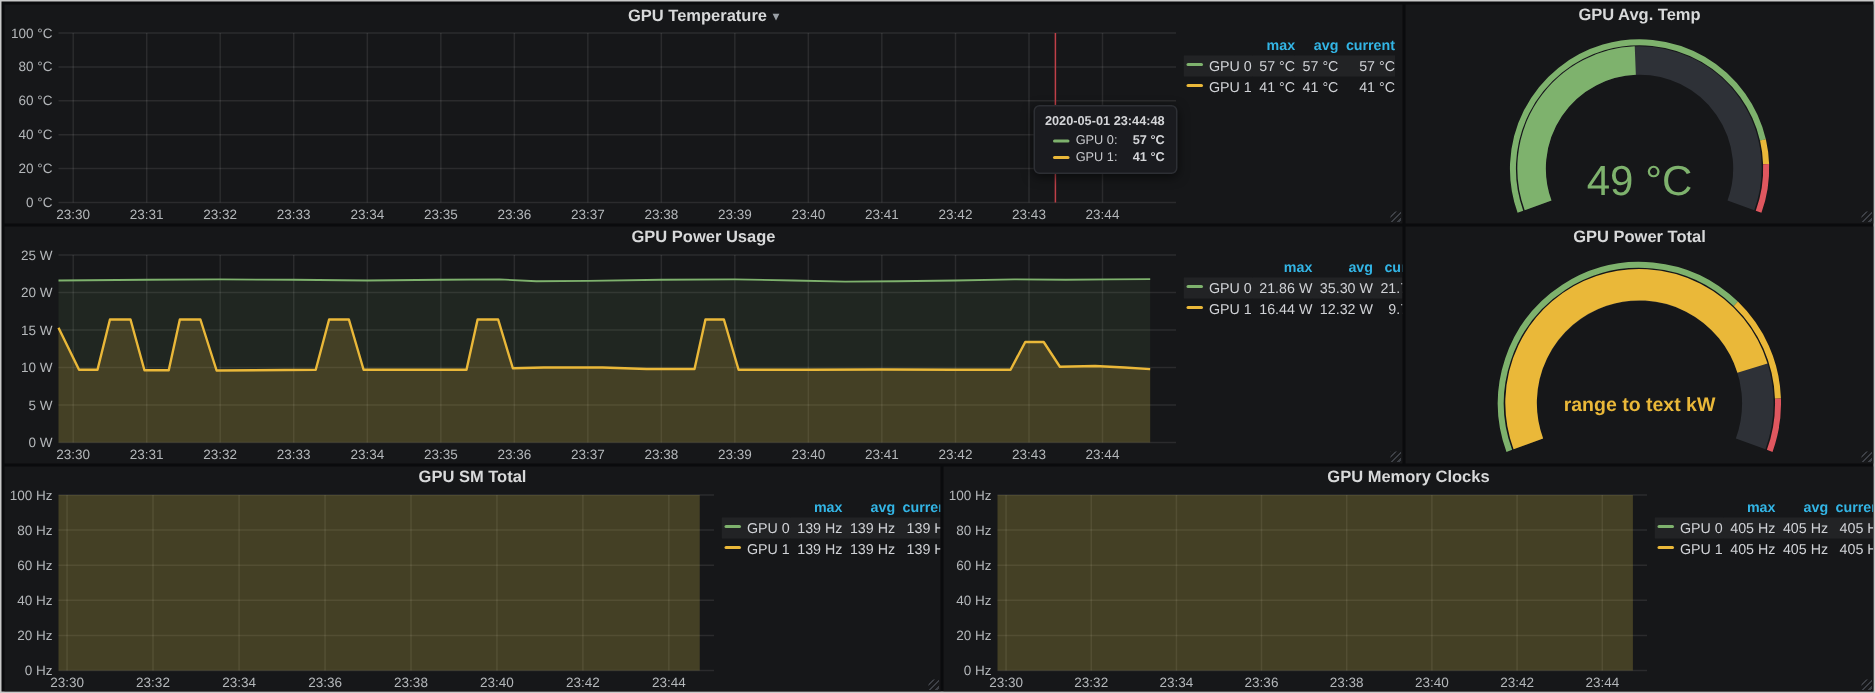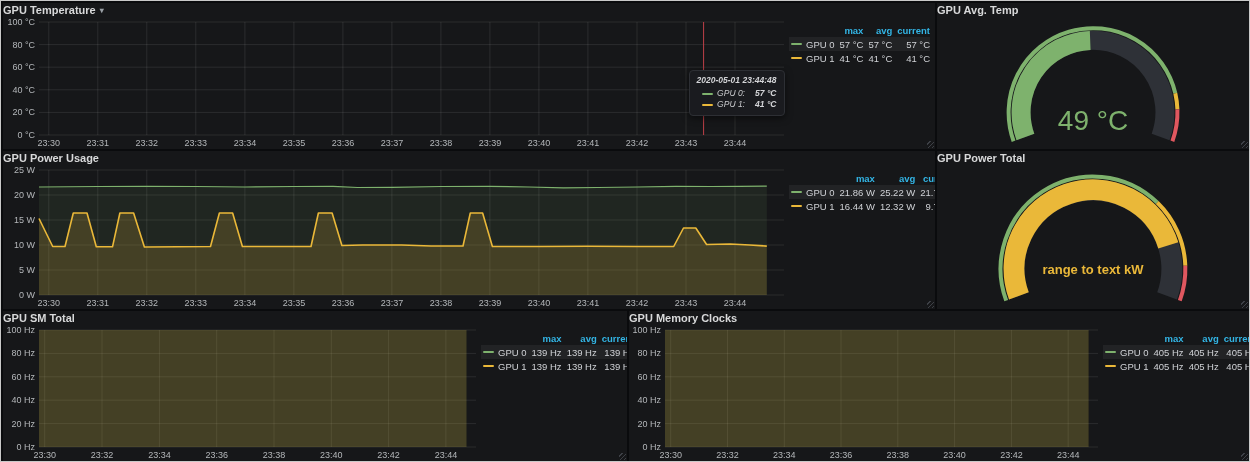--- a/index.html
+++ b/index.html
@@ -6,21 +6,21 @@
   html,body { background:#2a2a2a; }
   body { font-family:"Liberation Sans", sans-serif; }
   #screen {
     position:relative; width:1250px; height:462px;
     background:#0a0b0d; border:1px solid #c9c9c9; overflow:hidden;
   }
   .panel {
     position:absolute; background:#161719; overflow:hidden;
   }
   .panel-title {
-    height:15px; line-height:15px; text-align:left;
+    height:15px; line-height:15px; text-align:center;
     font-size:11px; font-weight:bold; color:#d8d9da;
     white-space:nowrap; cursor:pointer;
   }
   .caret { color:#9aa0a6; font-size:8px; margin-left:4px; vertical-align:1px; }
   .chart-body { display:flex; height:calc(100% - 15px); padding:0 0 1px 2px; }
   .chart-host { flex:1; position:relative; }
   .chart-host svg { display:block; }
   .ax { font-family:"Liberation Sans",sans-serif; font-size:9px; fill:#b4b7ba; }
   .legend-box { width:146px; padding:5px 6px 0 0; overflow:hidden; font-size:9.5px; }
   .lg-table { display:table; width:100%; }
@@ -30,21 +30,21 @@
   .lg-name { text-align:right; color:#d0d2d6; padding-left:2px; cursor:pointer; }
   .lg-name i { display:inline-block; width:11px; height:2px; margin:0 4px 2px 0; vertical-align:middle; border-radius:1px; }
   .lg-val { text-align:right; color:#d0d2d6; }
   .lg-head .lg-val { color:#33b5e5; font-weight:bold; }
   .gauge-wrap { height:calc(100% - 15px); }
   .gv-lg { font-family:"Liberation Sans",sans-serif; font-size:28px; font-weight:500; }
   .gv-sm { font-family:"Liberation Sans",sans-serif; font-size:13px; font-weight:bold; }
   .graph-tooltip {
     position:absolute; z-index:5; background:#1a1b1f; border:1px solid #2d2f34;
     border-radius:4px; padding:4px 8px 5px 7px; font-size:8.5px; color:#d4d5d8;
-    white-space:nowrap; box-shadow:0 2px 7px rgba(0,0,0,0.55);font-style:italic;
+    white-space:nowrap; box-shadow:0 2px 7px rgba(0,0,0,0.55);
   }
   .tt-time { font-weight:bold; margin-bottom:3px; }
   .tt-row { display:flex; align-items:center; line-height:11px;justify-content:flex-end; }
   .tt-row .nm { color:#c8c9cc; margin-right:8px; min-width:30px; }
   .tt-row .vl { font-weight:bold; }
   .dash { width:11px; height:2px; display:inline-block; margin-right:4px; border-radius:1px; }
   .dash.g { background:#7eb26d; } .dash.y { background:#eab839; }
   .resize-handle {
     position:absolute; right:1px; bottom:1px; width:7px; height:7px; cursor:nwse-resize;
     background:repeating-linear-gradient(135deg, transparent 0 2px, #3d4046 2px 3px);
@@ -214,21 +214,21 @@
           <div class="lg-table">
             <div class="lg-row lg-head">
               <span class="lg-cell lg-name"></span>
               <span class="lg-cell lg-val">max</span>
               <span class="lg-cell lg-val">avg</span>
               <span class="lg-cell lg-val">current</span>
             </div>
             <div class="lg-row hl">
               <span class="lg-cell lg-name"><i style="background:#7eb26d"></i>GPU 0</span>
               <span class="lg-cell lg-val">21.86 W</span>
-              <span class="lg-cell lg-val">25.22 W</span>
+              <span class="lg-cell lg-val">35.30 W</span>
               <span class="lg-cell lg-val">21.77 W</span>
             </div>
             <div class="lg-row">
               <span class="lg-cell lg-name"><i style="background:#eab839"></i>GPU 1</span>
               <span class="lg-cell lg-val">16.44 W</span>
               <span class="lg-cell lg-val">12.32 W</span>
               <span class="lg-cell lg-val">9.79 W</span>
             </div>
           </div>
         </div>

